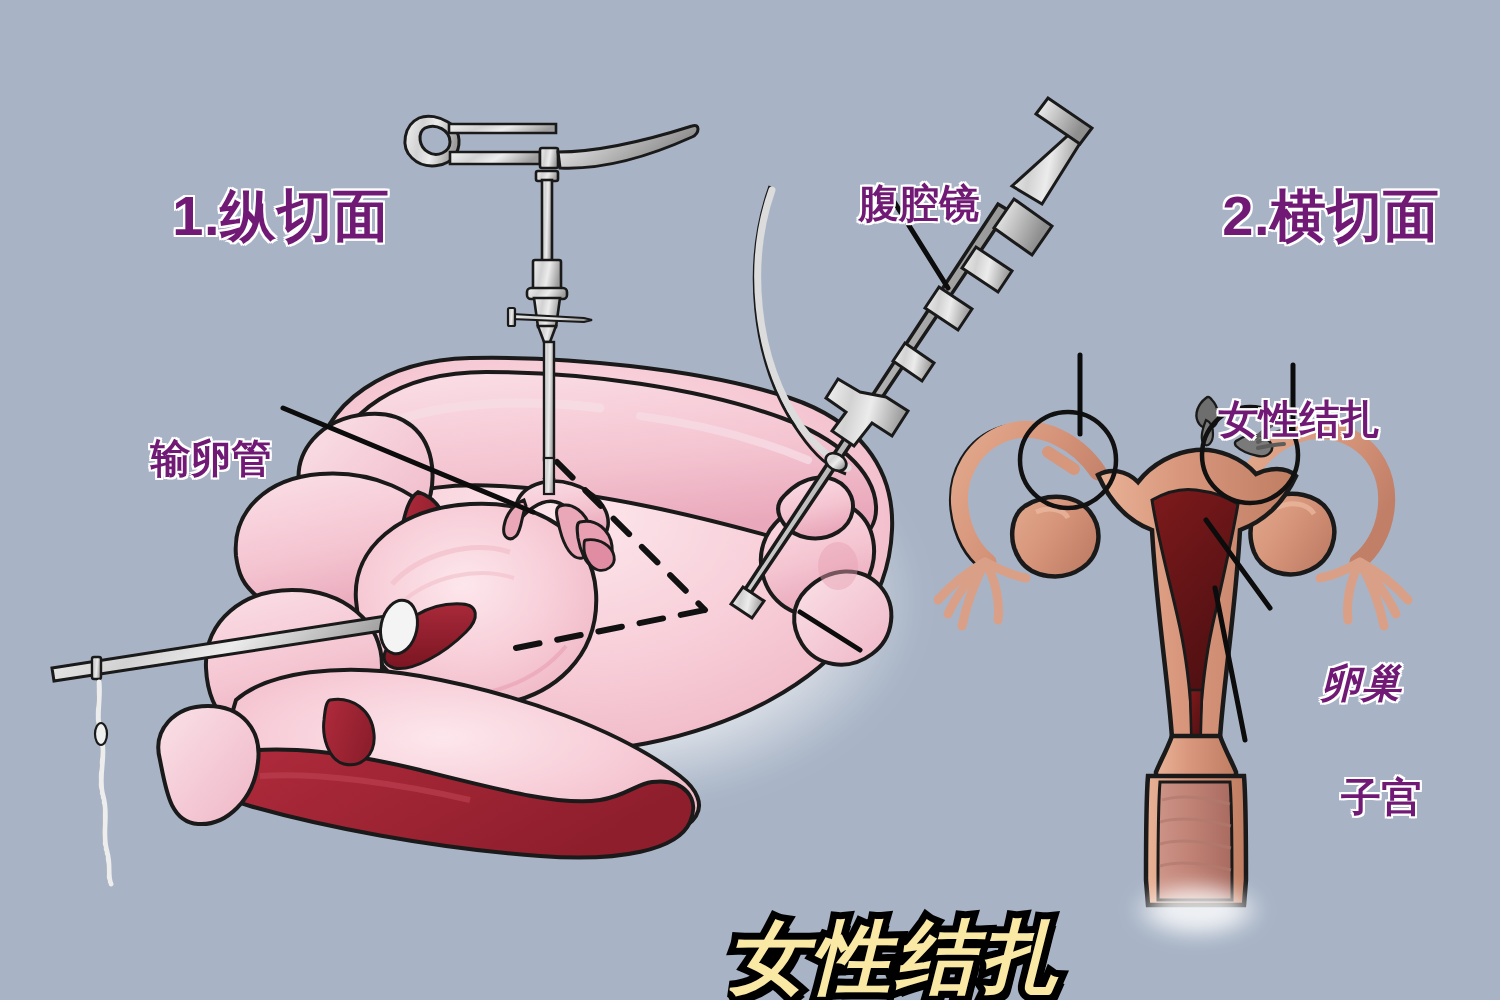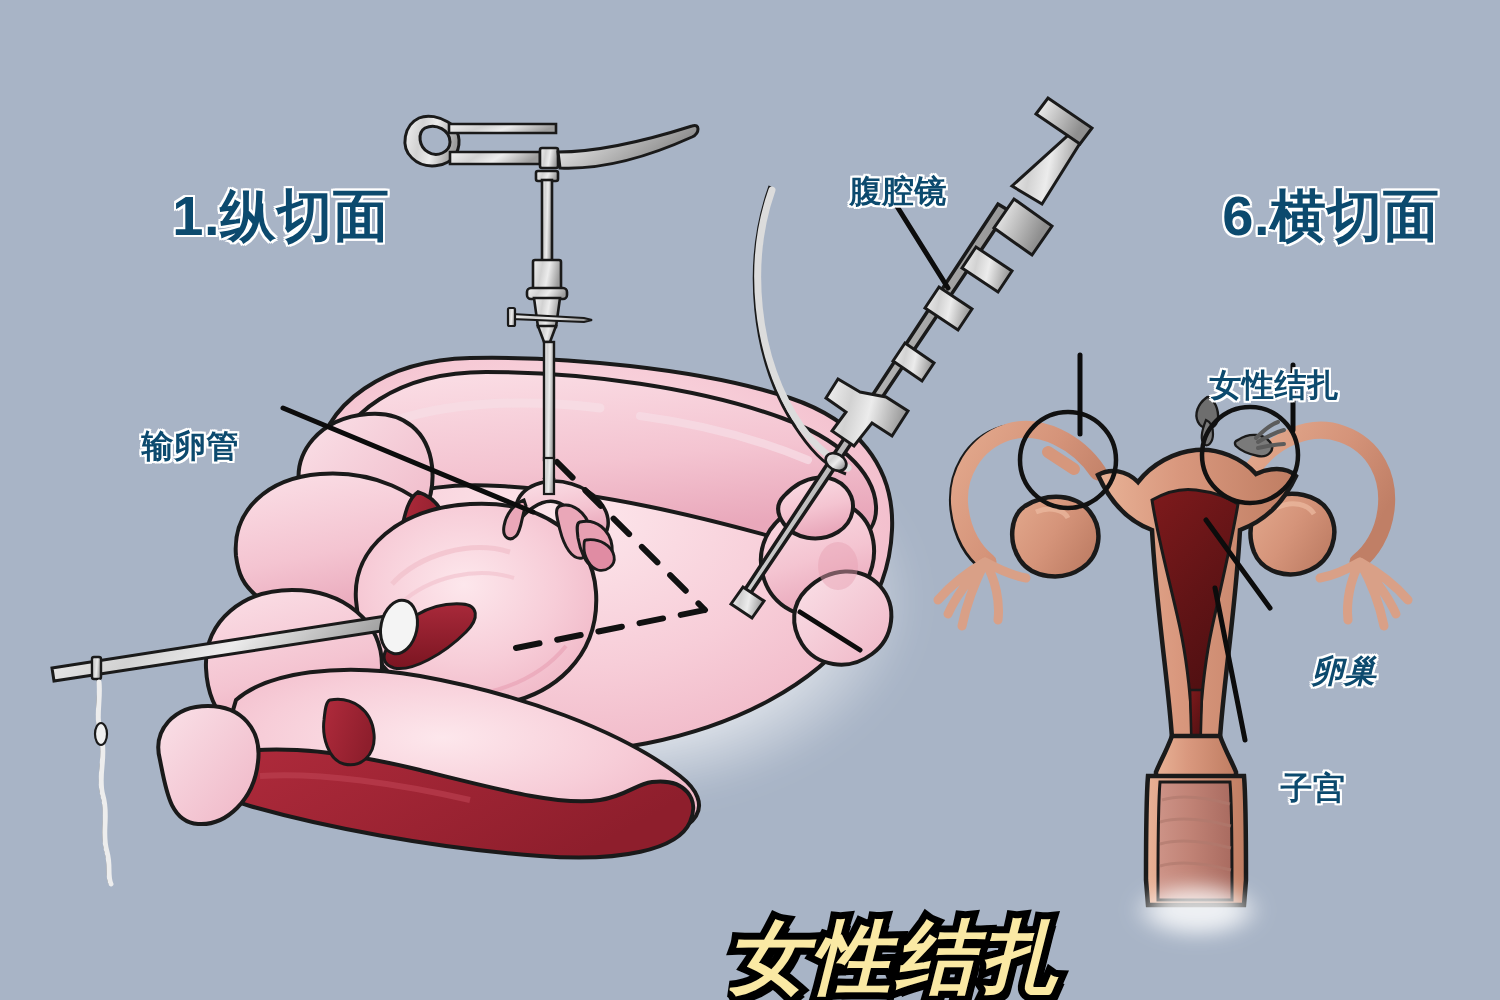--- a/index.html
+++ b/index.html
@@ -9,34 +9,34 @@
     font-family:"Liberation Sans","DejaVu Sans",sans-serif;
     overflow:hidden;
     position:relative;
   }
   #stage{position:absolute;inset:0;width:1500px;height:1000px;}
   svg.layer{position:absolute;left:0;top:0;width:1500px;height:1000px;}
 
   
   .lbl{
     position:absolute;
-    color:#0c4a6e;
+    color:#701a75;
     font-weight:700;
     white-space:pre;
     line-height:1.08;
     letter-spacing:0.5px;
     -webkit-text-stroke:6px #ffffff;
     paint-order:stroke fill;
     text-shadow:
        2px 0 0 #fff, -2px 0 0 #fff, 0 2px 0 #fff, 0 -2px 0 #fff,
        2px 2px 0 #fff, -2px 2px 0 #fff, 2px -2px 0 #fff, -2px -2px 0 #fff;
   }
   .lbl span{ -webkit-text-stroke:0; }
   .title-lbl{font-size:56px;}
-  .anno-lbl{font-size:32px;}
+  .anno-lbl{font-size:40px;}
   .anno-lbl.two-line{line-height:1.18;}
 
   
   .main-title{
     position:absolute;
     font-size:80px;
     font-weight:900;
     font-style:italic;
     color:#fae9a4;
     letter-spacing:4px;
@@ -362,21 +362,21 @@
       <path d="M1270,608 L1206,520"></path>
       <path d="M1245,740 L1215,588"></path>
     </g>
   </svg>
 
   <div class="lbl title-lbl" style="left:108px;top:126px;">
     <span>1.纵切面</span>
   </div>
 
   <div class="lbl title-lbl" style="left:1158px;top:126px;">
-    <span>6.横切面</span>
+    <span>2.横切面</span>
   </div>
 
   <div class="lbl anno-lbl" style="left:104px;top:394px;">
     <span>输卵管</span>
   </div>
 
   <div class="lbl anno-lbl" style="left:812px;top:139px;">
     <span>腹腔镜</span>
   </div>
 
@@ -384,21 +384,21 @@
 
   <div class="lbl anno-lbl two-line" style="left:1172px;top:254px;text-align:left;">
     <br>
     <span>女性结扎</span>
   </div>
 
   <div class="lbl anno-lbl" style="left:1274px;top:619px;font-style:italic;">
     <span>卵巢</span>
   </div>
 
-  <div class="lbl anno-lbl" style="left:1243px;top:736px;">
+  <div class="lbl anno-lbl" style="left:1243px;top:736px;font-family:Liberation Mono, monospace;">
     <span>子宫</span>
   </div>
 
   <div class="main-title" style="left:622px;top:813px;">
     <span>女性结扎</span>
   </div>
 
 </div>
 
 </body></html>

